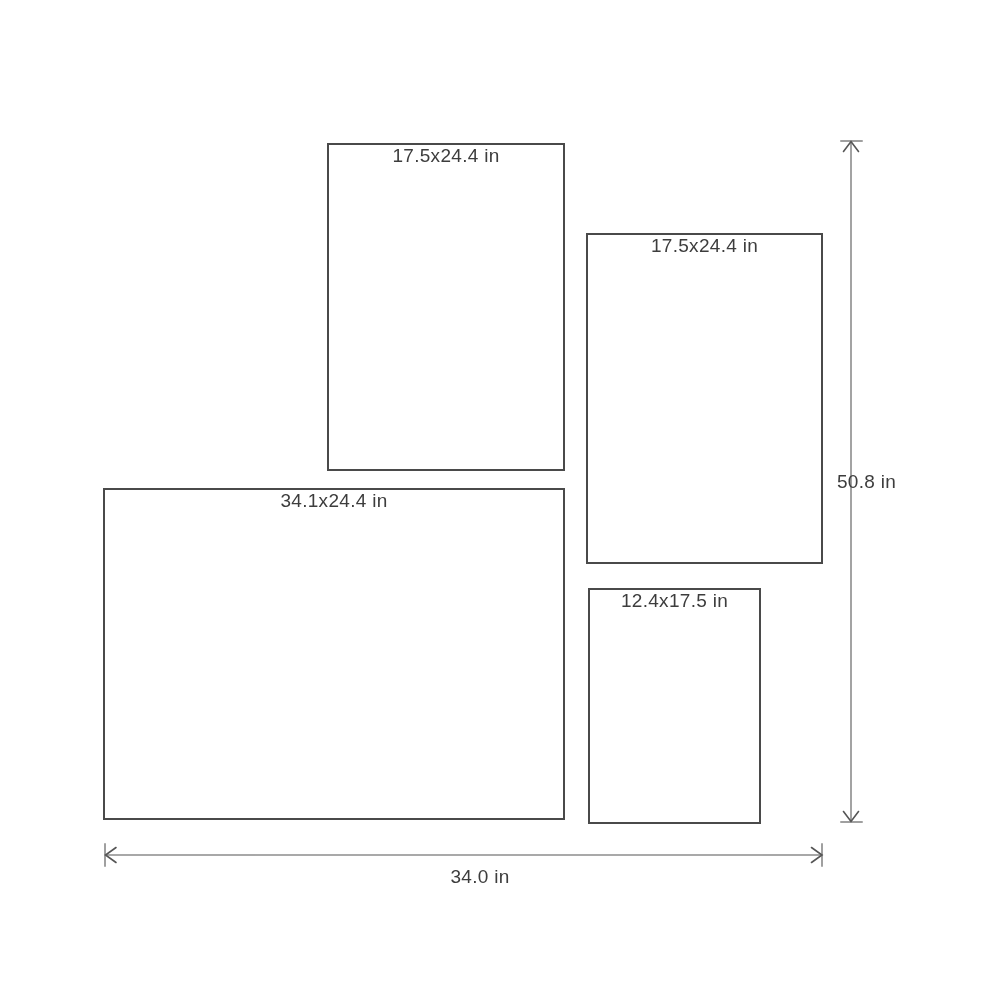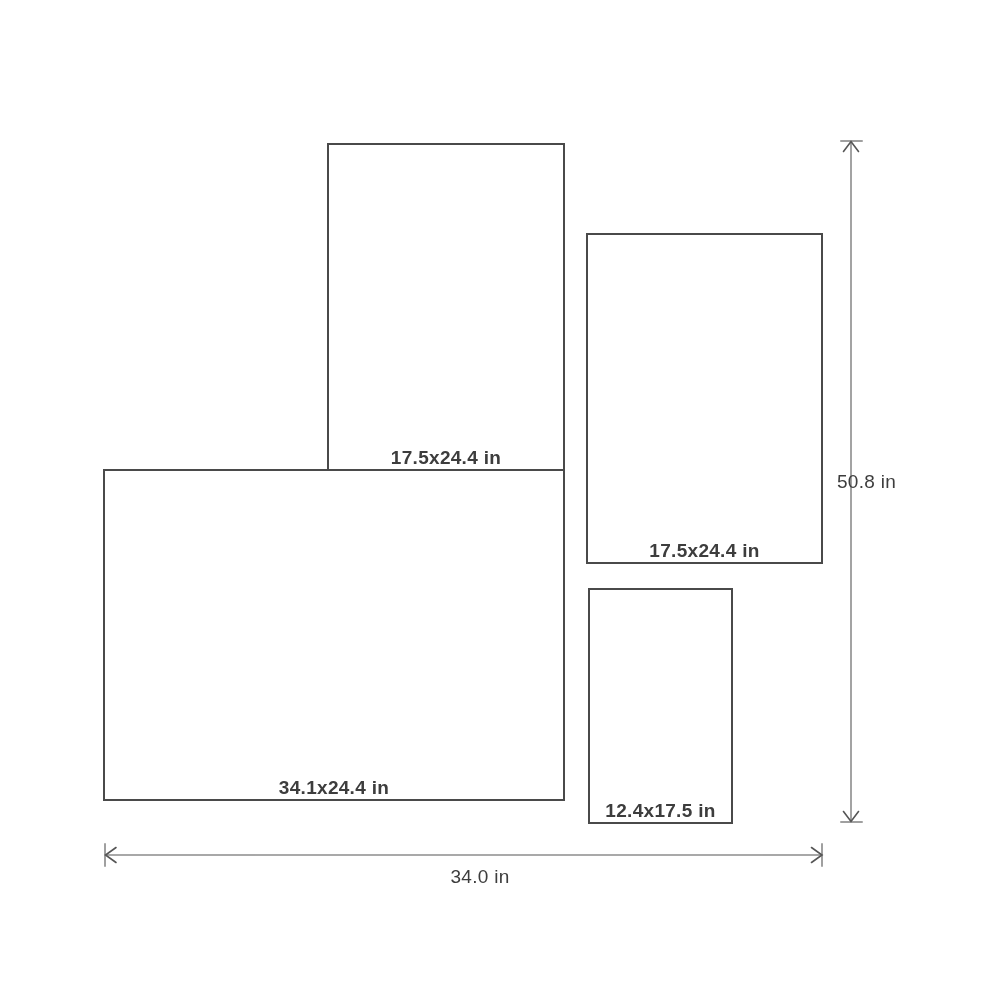--- a/index.html
+++ b/index.html
@@ -14,34 +14,33 @@
     height: 1000px;
     background: #ffffff;
     overflow: hidden;
   }
   .frame-box {
     position: absolute;
     box-sizing: border-box;
     border: 2px solid #4a4a4a;
     background: #ffffff;
     display: flex;
-    align-items: flex-end;
+    align-items: flex-start;
     justify-content: center;
-    font-weight: bold;
   }
   .frame-label {
     font-size: 19px;
     color: #3d3d3d;
     letter-spacing: 0.3px;
     white-space: nowrap;
   }
   #box-1 { left: 327px; top: 143px; width: 238px; height: 328px; }
   #box-2 { left: 586px; top: 233px; width: 237px; height: 331px; }
-  #box-3 { left: 103px; top: 469px; width: 462px; height: 332px; }
-  #box-4 { left: 588px; top: 588px; width: 145px; height: 236px; }
+  #box-3 { left: 103px; top: 488px; width: 462px; height: 332px; }
+  #box-4 { left: 588px; top: 588px; width: 173px; height: 236px; }
 
   .dim-svg {
     position: absolute;
     left: 0;
     top: 0;
     width: 1000px;
     height: 1000px;
     pointer-events: none;
   }
   .dim-label {

